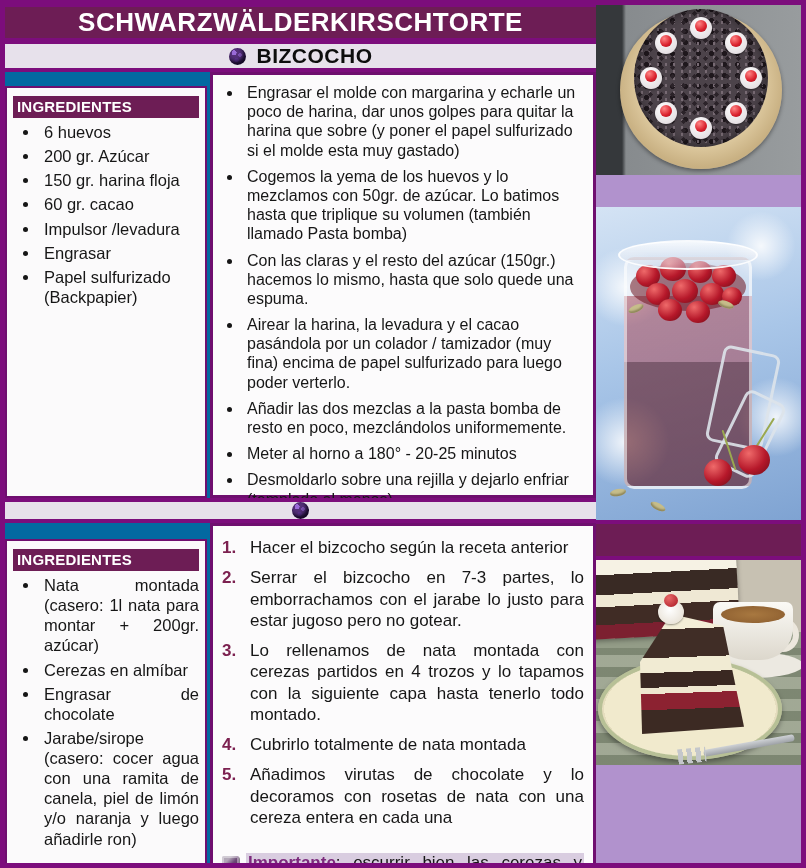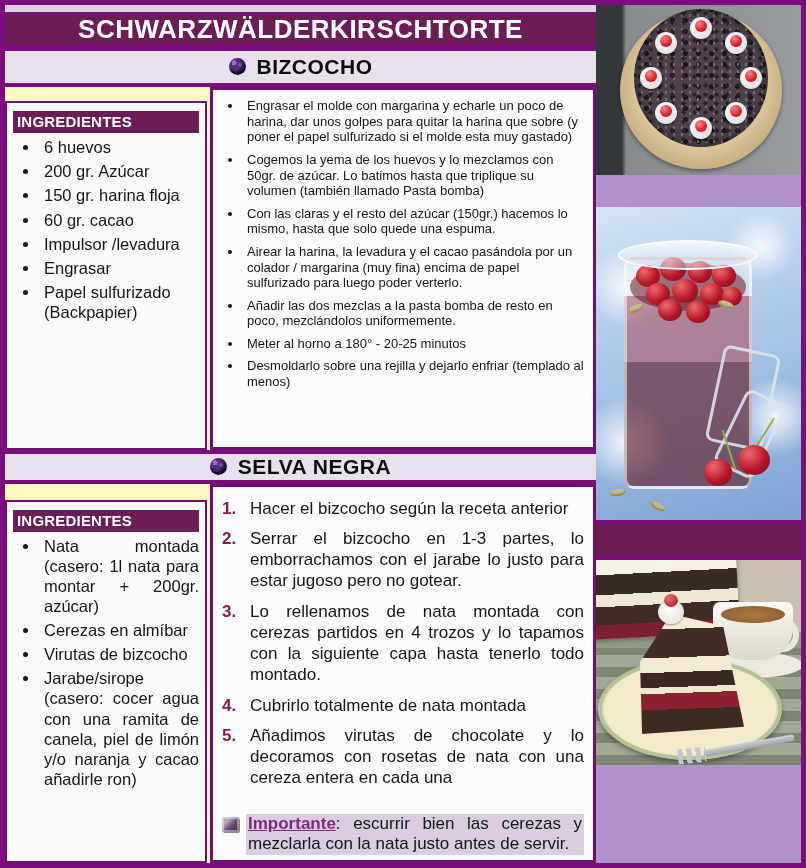--- a/index.html
+++ b/index.html
@@ -1,18 +1,18 @@
 <!DOCTYPE html>
 <html><head>
 <meta charset="utf-8">
 <style>
   html,body{margin:0;padding:0;background:#555;}
   .page{
     width:806px;height:868px;box-sizing:border-box;
-    border:5px solid #7c0d7c;background:#fef9c3;
+    border:5px solid #7c0d7c;background:#0369a1;
     display:flex;overflow:hidden;
     font-family:"Liberation Sans",sans-serif;color:#161616;
   }
   
   .left-col{width:591px;display:flex;flex-direction:column;box-sizing:border-box;}
   .top-strip{height:8px;background:#ddd3e1;}
   .title-band{
     height:37px;box-sizing:border-box;background:#6d1d55;
     border-top:2px solid #7c0d7c;border-bottom:2px solid #7c0d7c;
     color:#fff;font-weight:bold;font-size:26px;letter-spacing:.5px;
@@ -52,21 +52,21 @@
   .ing-list{margin:4px 0 0 0;padding-left:27px;font-size:16.5px;line-height:1.22;}
   .ing-list li{padding-left:4px;margin-bottom:4px;}
   .just .ing-list li{text-align:justify;}
   .ing-note{display:block;font-style:italic;font-weight:bold;font-size:13.5px;}
   
   .inst-box{
     flex:1;box-sizing:border-box;background:#fcfbfc;
     border:3px solid #6f0f6f;padding:5px 9px 5px 5px;
     display:flex;flex-direction:column;
   }
-  .steps-ul{margin:3px 0 0 0;padding-left:25px;font-size:13px;line-height:1.2;}
+  .steps-ul{margin:3px 0 0 0;padding-left:25px;font-size:16px;line-height:1.2;}
   .steps-ul li{padding-left:4px;margin-bottom:7px;}
   .steps-ol{margin:6px 0 0 0;padding-left:32px;font-size:17px;line-height:1.25;
     list-style:none;counter-reset:step;}
   .steps-ol li{counter-increment:step;position:relative;margin-bottom:9px;text-align:justify;}
   .steps-ol li::before{
     content:counter(step) ".";position:absolute;left:-28px;top:0;
     font-weight:bold;color:#7c2150;
   }
   .important{display:flex;gap:7px;margin:16px 0 0 4px;align-items:flex-start;}
   .note-icon{
@@ -191,56 +191,55 @@
       </div>
       <div class="inst-box">
         <ul class="steps-ul">
 
             <li>Engrasar el molde con margarina y echarle un poco de harina, dar unos golpes para quitar la harina que sobre (y poner el papel sulfurizado si el molde esta muy gastado)</li>
 
             <li>Cogemos la yema de los huevos y lo mezclamos con 50gr. de azúcar. Lo batimos hasta que triplique su volumen (también llamado Pasta bomba)</li>
 
             <li>Con las claras y el resto del azúcar (150gr.) hacemos lo mismo, hasta que solo quede una espuma.</li>
 
-            <li>Airear la harina, la levadura y el cacao pasándola por un colador / margarina (muy fina) encima de papel sulfurizado para luego poder verterlo.</li>
+            <li>Airear la harina, la levadura y el cacao pasándola por un colador / tamizador (muy fina) encima de papel sulfurizado para luego poder verterlo.</li>
 
             <li>Añadir las dos mezclas a la pasta bomba de resto en poco, mezclándolos uniformemente.</li>
 
             <li>Meter al horno a 180° - 20-25 minutos</li>
 
             <li>Desmoldarlo sobre una rejilla y dejarlo enfriar (templado al menos)</li>
           </ul>
       </div>
     </div>
 
     <div class="section-band band-2">
       <span class="berry"></span>
-      <span>SELVA NEGRA</span>
     </div>
 
     <div class="section section-2">
       <div class="ing-box just">
         <div class="ing-title">INGREDIENTES</div>
         <ul class="ing-list">
 
             <li><span>Nata montada (casero: 1l nata para montar + 200gr. azúcar)</span></li>
 
             <li><span>Cerezas en almíbar</span></li>
 
-            <li><span>Virutas de bizcocho</span></li>
-
-            <li><span>Jarabe/sirope (casero: cocer agua con una ramita de canela, piel de limón y/o naranja y cacao añadirle ron)</span></li>
+            <li><span>Engrasar de chocolate</span></li>
+
+            <li><span>Jarabe/sirope (casero: cocer agua con una ramita de canela, piel de limón y/o naranja y luego añadirle ron)</span></li>
           </ul>
       </div>
       <div class="inst-box">
         <ol class="steps-ol">
 
             <li>Hacer el bizcocho según la receta anterior</li>
 
-            <li>Serrar el bizcocho en 1-3 partes, lo emborrachamos con el jarabe lo justo para estar jugoso pero no gotear.</li>
+            <li>Serrar el bizcocho en 7-3 partes, lo emborrachamos con el jarabe lo justo para estar jugoso pero no gotear.</li>
 
             <li>Lo rellenamos de nata montada con cerezas partidos en 4 trozos y lo tapamos con la siguiente capa hasta tenerlo todo montado.</li>
 
             <li>Cubrirlo totalmente de nata montada</li>
 
             <li>Añadimos virutas de chocolate y lo decoramos con rosetas de nata con una cereza entera en cada una</li>
           </ol>
         <div class="important">
           <span class="note-icon"></span>
           <p class="important-text"><span class="important-label">Importante</span><span>: escurrir bien las cerezas y mezclarla con la nata justo antes de servir.</span></p>

